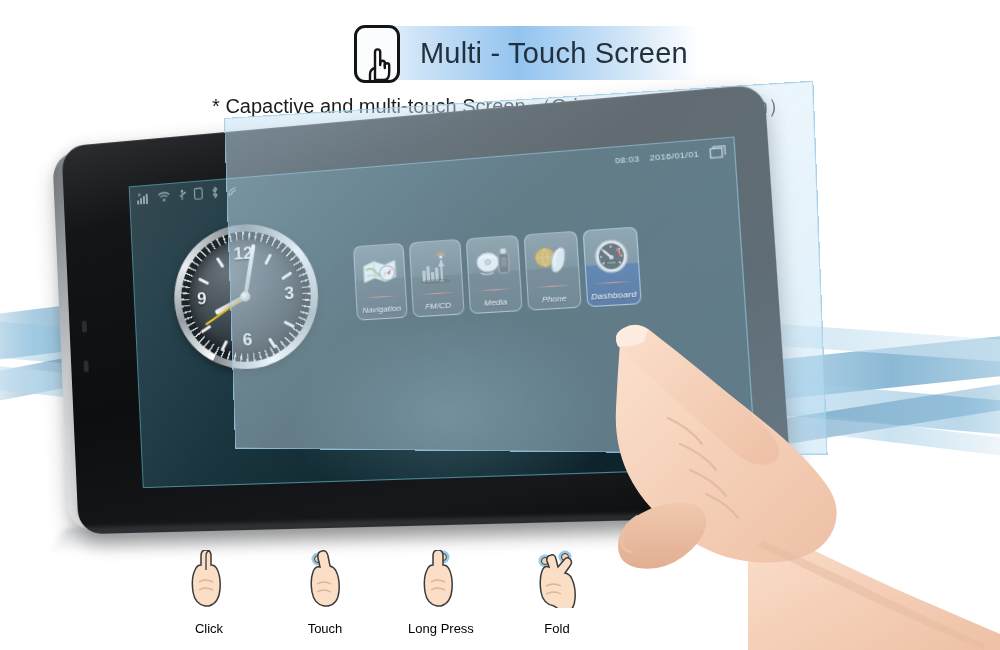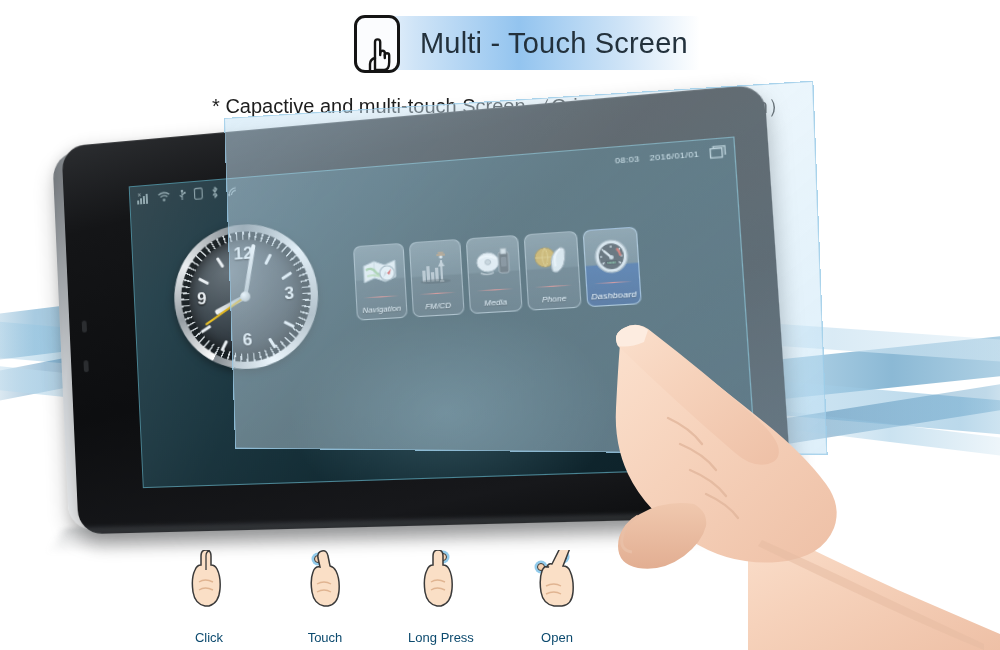--- a/index.html
+++ b/index.html
@@ -39,21 +39,21 @@
     transform:skewY(-9deg); }
   .rb-r4 { left:700px; top:330px; width:330px; height:22px;
     background:linear-gradient(90deg,rgba(255,255,255,0) 0%,rgba(205,228,242,.75) 40%,rgba(225,240,248,.4) 100%);
     transform:skewY(4deg); }
   .rb-r5 { left:760px; top:424px; width:260px; height:18px;
     background:linear-gradient(90deg,rgba(255,255,255,0) 0%,rgba(150,198,226,.5) 50%,rgba(200,226,240,.2) 100%);
     transform:skewY(7deg); }
 
   
   .title-badge {
-    position:absolute; left:352px; top:16px; width:348px; height:54px;
+    position:absolute; left:352px; top:26px; width:348px; height:54px;
     background:linear-gradient(90deg,#ffffff 0%,#cfe4f7 18%,#93c4ef 48%,#cfe4f7 78%,#ffffff 100%);
     border-radius:4px; display:flex; align-items:center;
   }
   .touch-icon-box {
     width:46px; height:58px; margin-left:2px; margin-top:2px;
     border:3px solid #141414; border-radius:11px;
     background:#fbfcfe; position:relative; flex:0 0 auto;
     display:flex; align-items:flex-end; justify-content:center;
   }
   .touch-icon-box svg { display:block; margin-bottom:-2px; }
@@ -206,21 +206,21 @@
   
   .hand-img { position:absolute; left:598px; top:288px; width:402px; height:362px; pointer-events:none; }
 
   
   .gestures {
     position:absolute; left:168px; top:548px; width:430px;
     display:flex; justify-content:space-between; align-items:flex-end;
   }
   .gesture { width:82px; text-align:center; }
   .gesture .g-art { height:60px; display:flex; align-items:flex-end; justify-content:center; }
-  .gesture .g-lbl { margin-top:22px; font-size:13px; color:#0c4a6e; }
+  .gesture .g-lbl { margin-top:13px; font-size:13px; color:#000000; }
 </style>
 </head>
 <body>
 
 <div class="ribbons">
   <div class="ribbon rb-l1"></div>
   <div class="ribbon rb-l2"></div>
   <div class="ribbon rb-l3"></div>
   <div class="ribbon rb-l4"></div>
   <div class="ribbon rb-r1"></div>
@@ -499,29 +499,29 @@
         <circle cx="25" cy="7" r="6.5" fill="#7fc2e8" opacity=".85"></circle>
         <circle cx="25" cy="7" r="3.5" fill="#f6d2b2" stroke="#3a3a3a" stroke-width="1"></circle>
         <path d="M19 56 q-10 -2 -12 -14 q-2 -14 2 -22 q2 -5 6 -5 l0 -9 q0 -6 5 -6 q5 0 5 6 l0 9 q4 0 6 4 q4 8 3 20 q-1 14 -11 17 Z" fill="#fadfc6" stroke="#3a3a3a" stroke-width="1.5"></path>
         <path d="M13 32 q6 -4 14 0" fill="none" stroke="#e0b491" stroke-width="1.4"></path>
         <path d="M13 40 q6 -4 14 0" fill="none" stroke="#e0b491" stroke-width="1.4"></path>
       </svg>
     </div>
     <div class="g-lbl">Long Press</div>
   </div>
 
+
   <div class="gesture">
     <div class="g-art">
       <svg width="50" height="58" viewBox="0 0 50 58">
-        <circle cx="9" cy="17" r="6.5" fill="#7fc2e8" opacity=".85"></circle>
-        <circle cx="9" cy="17" r="3.5" fill="#f6d2b2" stroke="#3a3a3a" stroke-width="1"></circle>
-        <circle cx="31" cy="7" r="6.5" fill="#7fc2e8" opacity=".85"></circle>
-        <circle cx="31" cy="7" r="3.5" fill="#f6d2b2" stroke="#3a3a3a" stroke-width="1"></circle>
-        <path d="M22 56 q-11 -2 -13 -14 q-2 -13 1 -21 q2 -6 7 -4 l-2 0 q1 -4 5 -3 l10 -20 q2 -5 6 -3 q4 2 2 7 l-7 18 q5 0 7 5 q4 9 3 21 q-1 13 -11 14 Z" fill="#fadfc6" stroke="#3a3a3a" stroke-width="1.5"></path>
+        <circle cx="13" cy="11" r="6.5" fill="#7fc2e8" opacity=".85"></circle>
+        <circle cx="13" cy="11" r="3.5" fill="#f6d2b2" stroke="#3a3a3a" stroke-width="1"></circle>
+        <circle cx="33" cy="7" r="6.5" fill="#7fc2e8" opacity=".85"></circle>
+        <circle cx="33" cy="7" r="3.5" fill="#f6d2b2" stroke="#3a3a3a" stroke-width="1"></circle>
+        <path d="M22 56 q-11 -2 -13 -14 q-2 -13 1 -21 q2 -6 7 -4 l-2 -6 q-1 -5 4 -6 q4 -1 5 4 l2 8 l6 -7 q3 -4 6 -1 q3 3 0 7 l-5 7 q5 1 7 6 q4 9 3 20 q-1 13 -11 14 Z" fill="#fadfc6" stroke="#3a3a3a" stroke-width="1.5"></path>
         <path d="M14 36 q8 -4 15 0" fill="none" stroke="#e0b491" stroke-width="1.4"></path>
         <path d="M14 44 q8 -4 15 0" fill="none" stroke="#e0b491" stroke-width="1.4"></path>
       </svg>
     </div>
-    <div class="g-lbl">Open</div>
+    <div class="g-lbl">Fold</div>
   </div>
 
-
 </div>
 
 </body></html>

